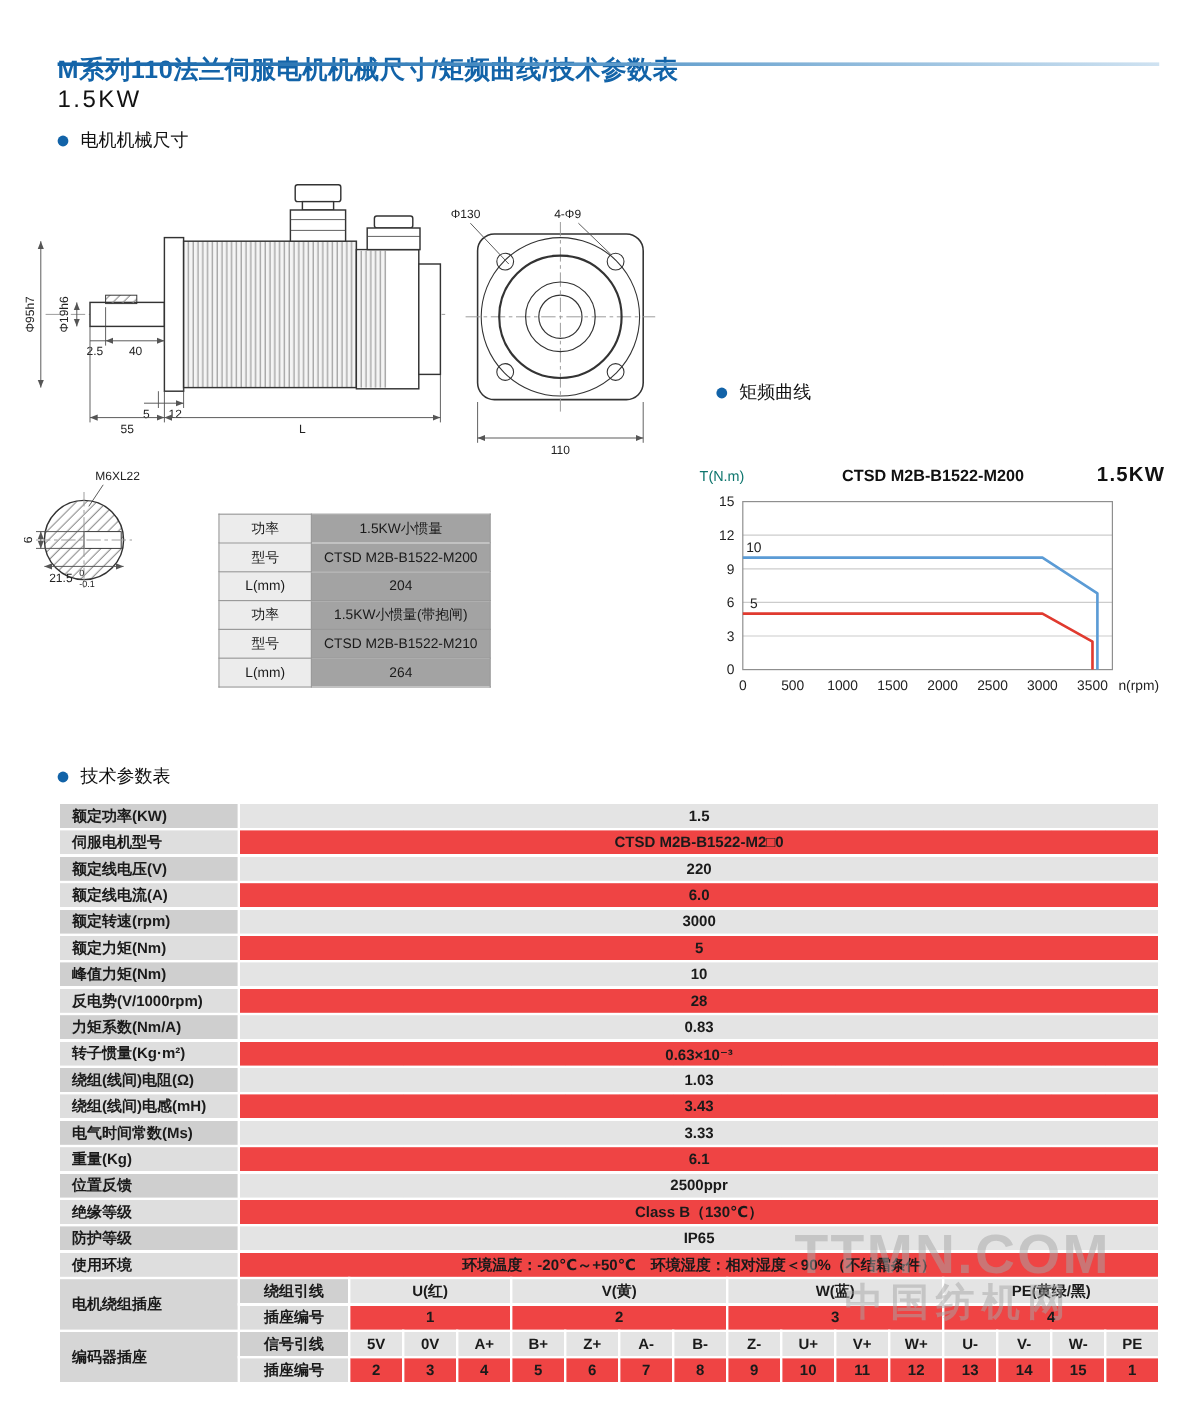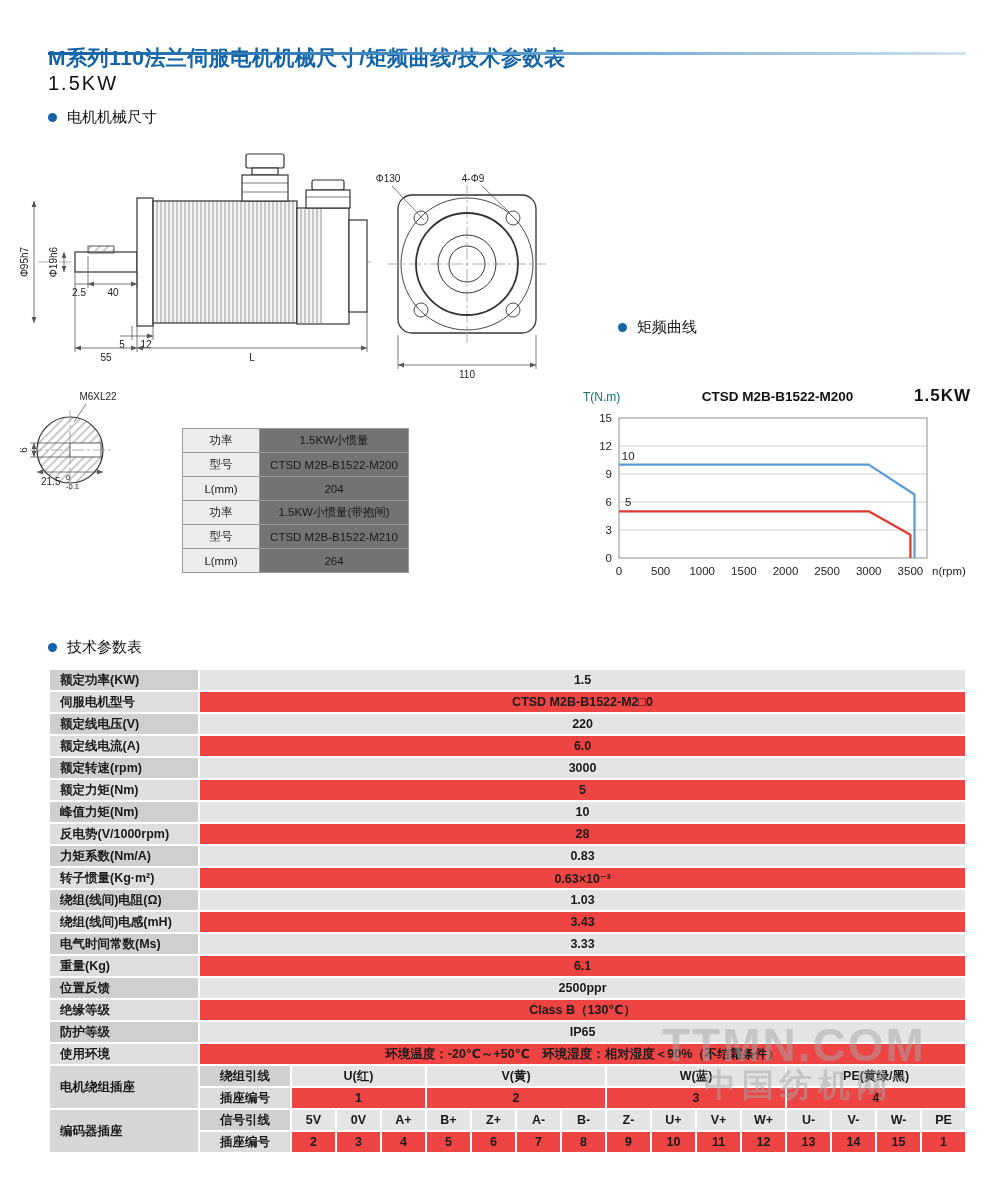--- a/index.html
+++ b/index.html
@@ -12,21 +12,21 @@
   .page-title{font-size:21px;font-weight:bold;color:#1263a8;letter-spacing:.5px;white-space:nowrap;margin-top:24px;}
   .title-rule{height:3px;background:linear-gradient(90deg,#1263a8 0%,#4f92c6 45%,#cfe2f1 100%);}
   .kw{font-size:20px;color:#111;letter-spacing:2px;}
   .sec{display:flex;align-items:center;gap:10px;font-size:15px;color:#111;white-space:nowrap;}
   .sec .dot{width:9px;height:9px;border-radius:50%;background:#1263a8;flex:0 0 auto;}
 
   
   table.spec{border-collapse:collapse;table-layout:fixed;}
   .spec td{border:1px solid #9a9a9a;height:23px;font-size:11.5px;text-align:center;padding:0 3px;white-space:nowrap;overflow:hidden;}
   .spec td.sl{width:70px;background:#ececec;}
-  .spec td.sv{width:142px;background:#737373;}
+  .spec td.sv{width:142px;background:#a3a3a3;}
 
   
   .chart-head{display:flex;align-items:baseline;height:22px;}
   .ch-y{font-size:12px;width:58px;color:#0f766e;}
   .ch-t{font-size:13.5px;font-weight:bold;flex:1;text-align:center;color:#111;}
   .ch-p{font-size:17px;font-weight:bold;color:#111;letter-spacing:1px;}
 
   
   table.params{border-collapse:collapse;table-layout:fixed;width:917px;font-weight:bold;}
   .params td{border:2px solid #ffffff;height:20px;font-size:12.5px;text-align:center;padding:0 2px;white-space:nowrap;overflow:hidden;}
@@ -55,21 +55,21 @@
 <body>
 
 <div class="abs page-title" style="left:48px;top:20px;">M系列110法兰伺服电机机械尺寸/矩频曲线/技术参数表</div>
 <div class="abs title-rule" style="left:48px;top:52px;width:918px;"></div>
 <div class="abs kw" style="left:48px;top:72px;">1.5KW</div>
 
 <div class="abs sec" style="left:48px;top:108px;">
   <span class="dot"></span>
   <span>电机机械尺寸</span>
 </div>
-<div class="abs sec" style="left:618px;top:318px;align-items:center;">
+<div class="abs sec" style="left:597px;top:318px;align-items:center;">
   <span class="dot"></span>
   <span>矩频曲线</span>
 </div>
 <div class="abs sec" style="left:48px;top:638px;">
   <span class="dot"></span>
   <span>技术参数表</span>
 </div>
 
 <svg class="abs" style="left:20px;top:138px;" width="560" height="455" viewBox="0 0 560 455">
   <defs>

